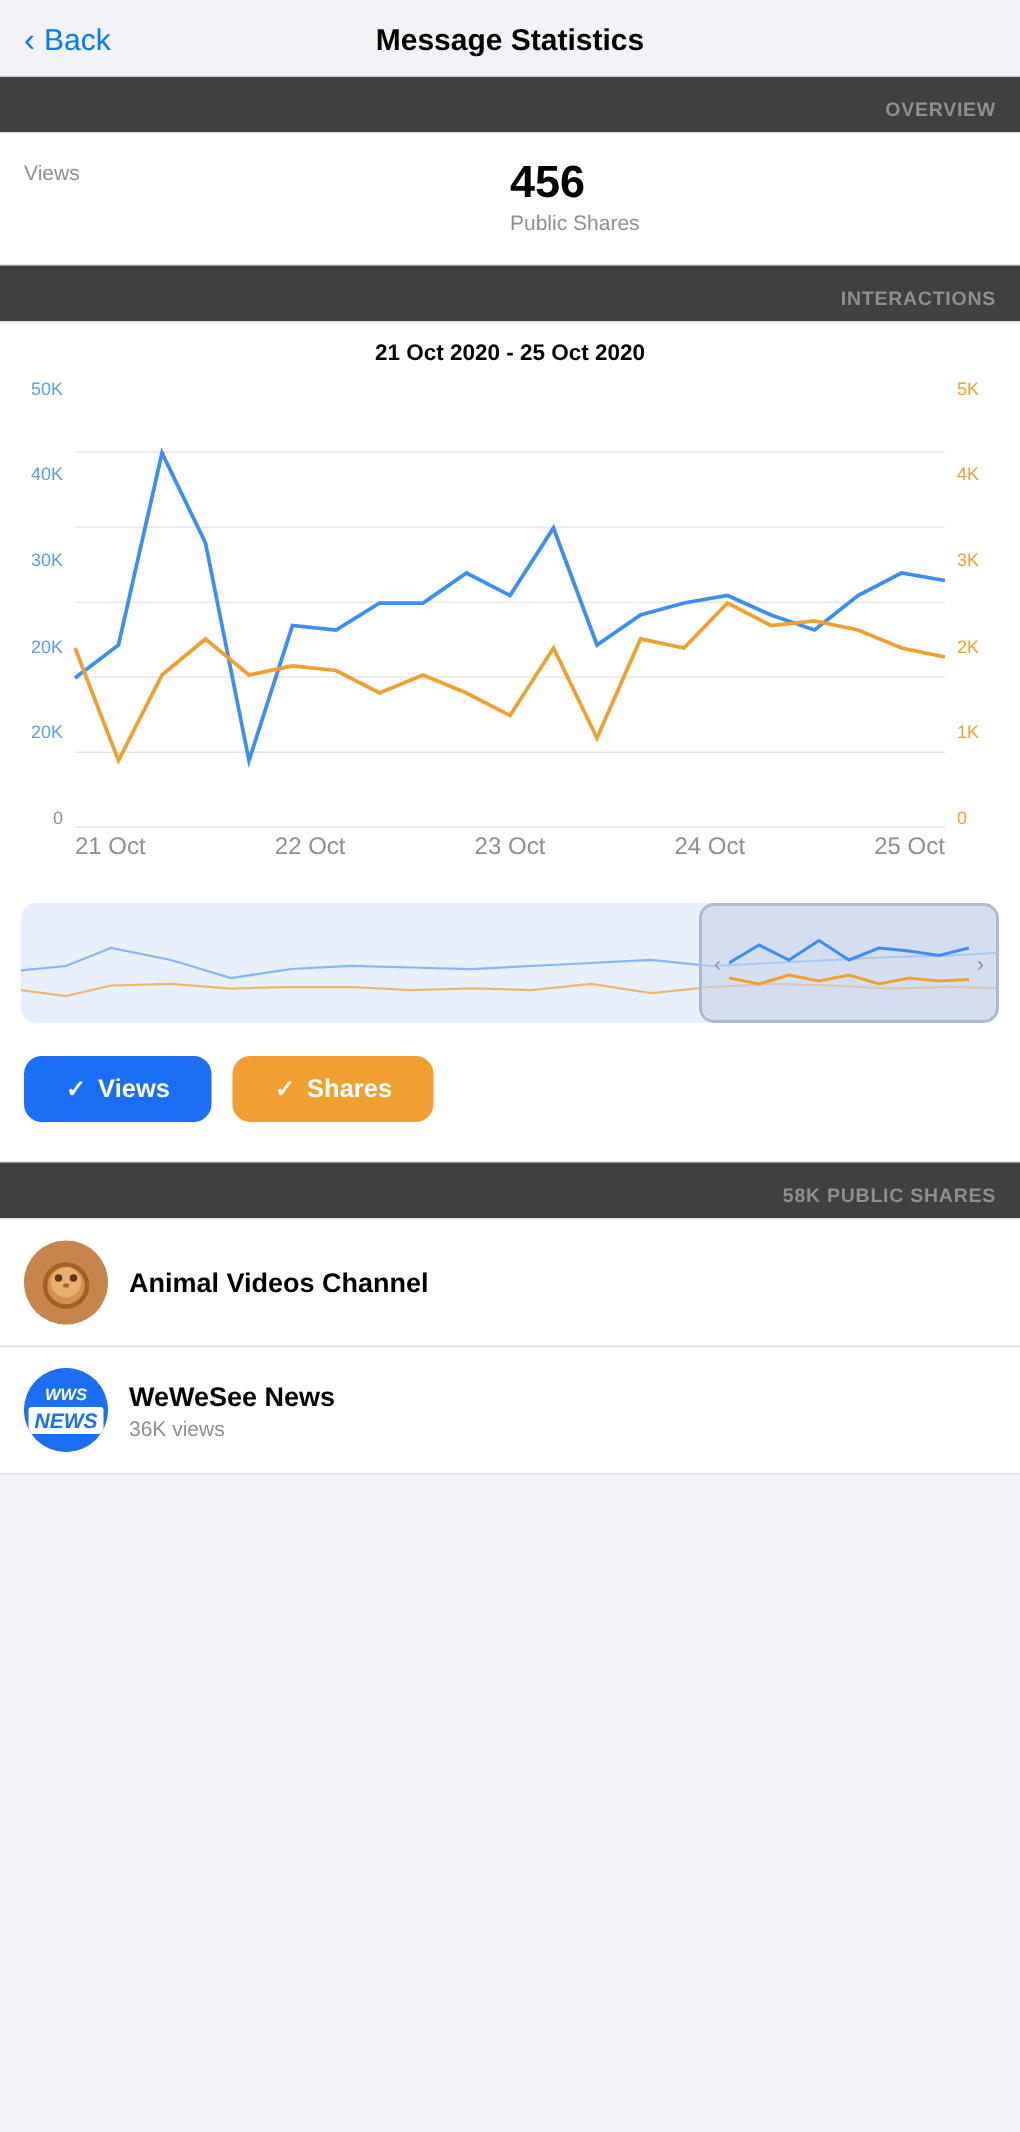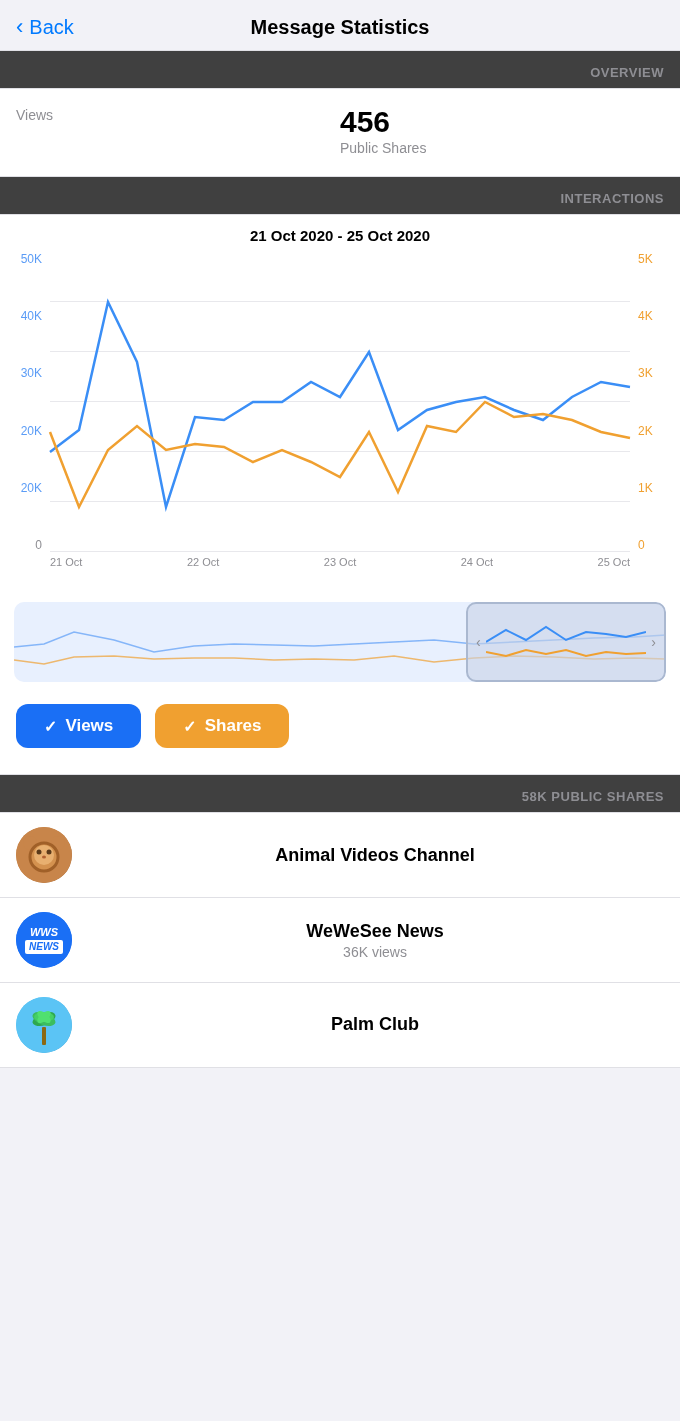--- a/index.html
+++ b/index.html
@@ -146,21 +146,21 @@
     .y-label-zero {
       font-size: 12px;
       color: #8e8e93;
     }
 
     
     .x-axis {
       display: flex;
       justify-content: space-between;
       padding: 4px 0 0;
-      font-size: 11px;
+      font-size: 16px;
       color: #8e8e93;
       text-align: center;
     }
 
     
     .mini-chart-container {
       margin: 10px 14px 10px;
       background: #e8f0fe;
       border-radius: 10px;
       height: 80px;
@@ -213,21 +213,20 @@
     }
     .btn-check {
       font-size: 16px;
     }
 
     
     .public-shares-section {
       background: #fff;
       border-top: 1px solid #e0e0e5;
       margin-top: 0;
-      text-align: center;
     }
     .list-item {
       display: flex;
       align-items: center;
       padding: 14px 16px;
       border-bottom: 1px solid #e0e0e5;
       gap: 14px;
     }
     .avatar {
       width: 56px;
@@ -457,41 +456,22 @@
     </div>
     <div class="item-info">
       <div class="item-name">Animal Videos Channel</div>
     </div>
   </div>
 
   <div class="list-item">
     <div class="avatar avatar-wws">
       <div style="display:flex;flex-direction:column;align-items:center;justify-content:center;width:56px;height:56px;background:#1a6ff5;border-radius:50%;font-size:11px;font-weight:700;color:#fff;line-height:1.2;">
         <span>WWS</span>
-        <span style="font-size:10px;background:#fff;color:#1a6ff5;padding:1px 4px;border-radius:2px;margin-top:1px;">NEWS</span>
+        <span style="font-size:14px;background:#fff;color:#1a6ff5;padding:1px 4px;border-radius:2px;margin-top:1px;">NEWS</span>
       </div>
     </div>
     <div class="item-info">
       <div class="item-name">WeWeSee News</div>
       <div class="item-views">36K views</div>
     </div>
   </div>
 
-  <div class="list-item">
-    <div class="avatar avatar-palm">
-      <svg width="56" height="56" viewBox="0 0 56 56">
-        <circle cx="28" cy="28" r="28" fill="#5bc4f5"></circle>
-
-        <rect x="26" y="30" width="4" height="18" fill="#8B6914" rx="1"></rect>
-
-        <ellipse cx="28" cy="22" rx="12" ry="6" fill="#2ea84f" transform="rotate(-20,28,22)"></ellipse>
-        <ellipse cx="28" cy="22" rx="12" ry="6" fill="#3cbd5f" transform="rotate(20,28,22)"></ellipse>
-        <ellipse cx="28" cy="20" rx="10" ry="5" fill="#44d066" transform="rotate(0,28,20)"></ellipse>
-        <ellipse cx="28" cy="20" rx="8" ry="4" fill="#50e070" transform="rotate(-40,28,20)"></ellipse>
-        <ellipse cx="28" cy="20" rx="8" ry="4" fill="#50e070" transform="rotate(40,28,20)"></ellipse>
-      </svg>
-    </div>
-    <div class="item-info">
-      <div class="item-name">Palm Club</div>
-      <div class="item-views"></div>
-    </div>
-  </div>
 </div>
 
 </body></html>

